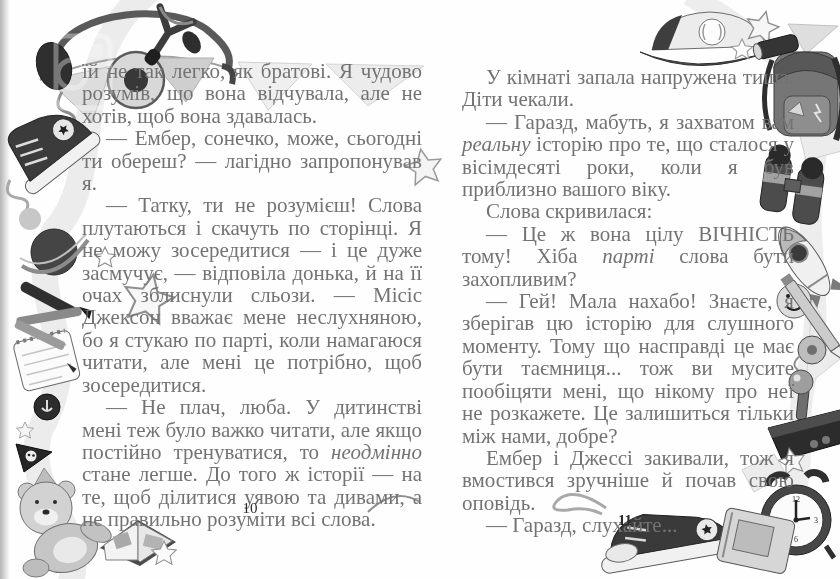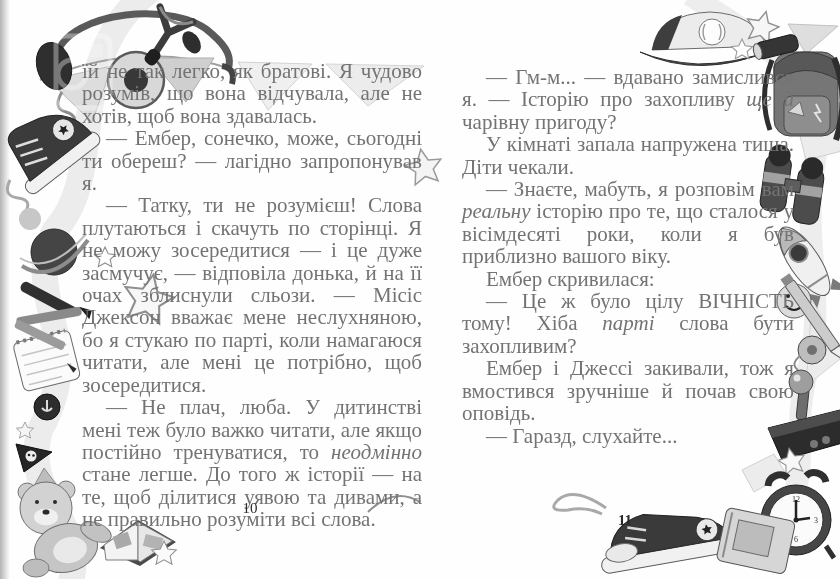--- a/index.html
+++ b/index.html
@@ -253,21 +253,21 @@
 
 <div id="left-col" class="text-col">
     <p class="para"><span>їй не так легко, як братові. Я чудово розумів, що вона відчувала, але не хотів, щоб вона здавалась.</span></p>
     <p class="para indent"><span>— Ембер, сонечко, може, сьогодні ти обереш? — лагідно запропонував я.</span></p>
     <p class="para indent"><span>— Татку, ти не розумієш! Слова плутаються і скачуть по сторінці. Я не можу зосередитися — і це дуже засмучує, — відповіла донька, й на її очах зблиснули сльози. — Місіс Джексон вважає мене неслухняною, бо я стукаю по парті, коли намагаюся читати, але мені це потрібно, щоб зосередитися.</span></p>
     <p class="para indent"><span>— Не плач, люба. У дитинстві мені теж було важко читати, але якщо постійно тренуватися, то </span><span class="it">неодмінно</span><span> стане легше. До того ж історії — на те, щоб ділитися уявою та дивами, а не правильно розуміти всі слова.</span></p>
   </div>
 <div id="pn-left" class="page-num">10</div>
 
 <div id="right-col" class="text-col">
-    <p class="para indent"><span>— Гм-м... — вдавано замислився я. — Історію про захопливу </span><span class="it">ще й</span><span> чарівну пригоду?</span></p>
     <p class="para indent"><span>У кімнаті запала напружена тиша. Діти чекали.</span></p>
-    <p class="para indent"><span>— Знаєте, мабуть, я розповім вам </span><span class="it">реальну</span><span> історію про те, що сталося у вісімдесяті роки, коли я був приблизно вашого віку.</span></p>
-    <p class="para indent"><span>Ембер скривилася:</span></p>
-    <p class="para indent"><span>— Це ж було цілу ВІЧНІСТЬ тому! Хіба </span><span class="it">парті</span><span> слова бути захопливим?</span></p>
+    <p class="para indent"><span>— Гаразд, мабуть, я захватом вам </span><span class="it">реальну</span><span> історію про те, що сталося у вісімдесяті роки, коли я був приблизно вашого віку.</span></p>
+    <p class="para indent"><span>Слова скривилася:</span></p>
+    <p class="para indent"><span>— Це ж вона цілу ВІЧНІСТЬ тому! Хіба </span><span class="it">парті</span><span> слова бути захопливим?</span></p>
+    <p class="para indent"><span>— Гей! Мала нахабо! Знаєте, я зберігав цю історію для слушного моменту. Тому що насправді це має бути таємниця... тож ви мусите пообіцяти мені, що нікому про неї не розкажете. Це залишиться тільки між нами, добре?</span></p>
     <p class="para indent"><span>Ембер і Джессі закивали, тож я вмостився зручніше й почав свою оповідь.</span></p>
     <p class="para indent"><span>— Гаразд, слухайте...</span></p>
   </div>
 <div id="pn-right" class="page-num">11</div>
 
 </body></html>

